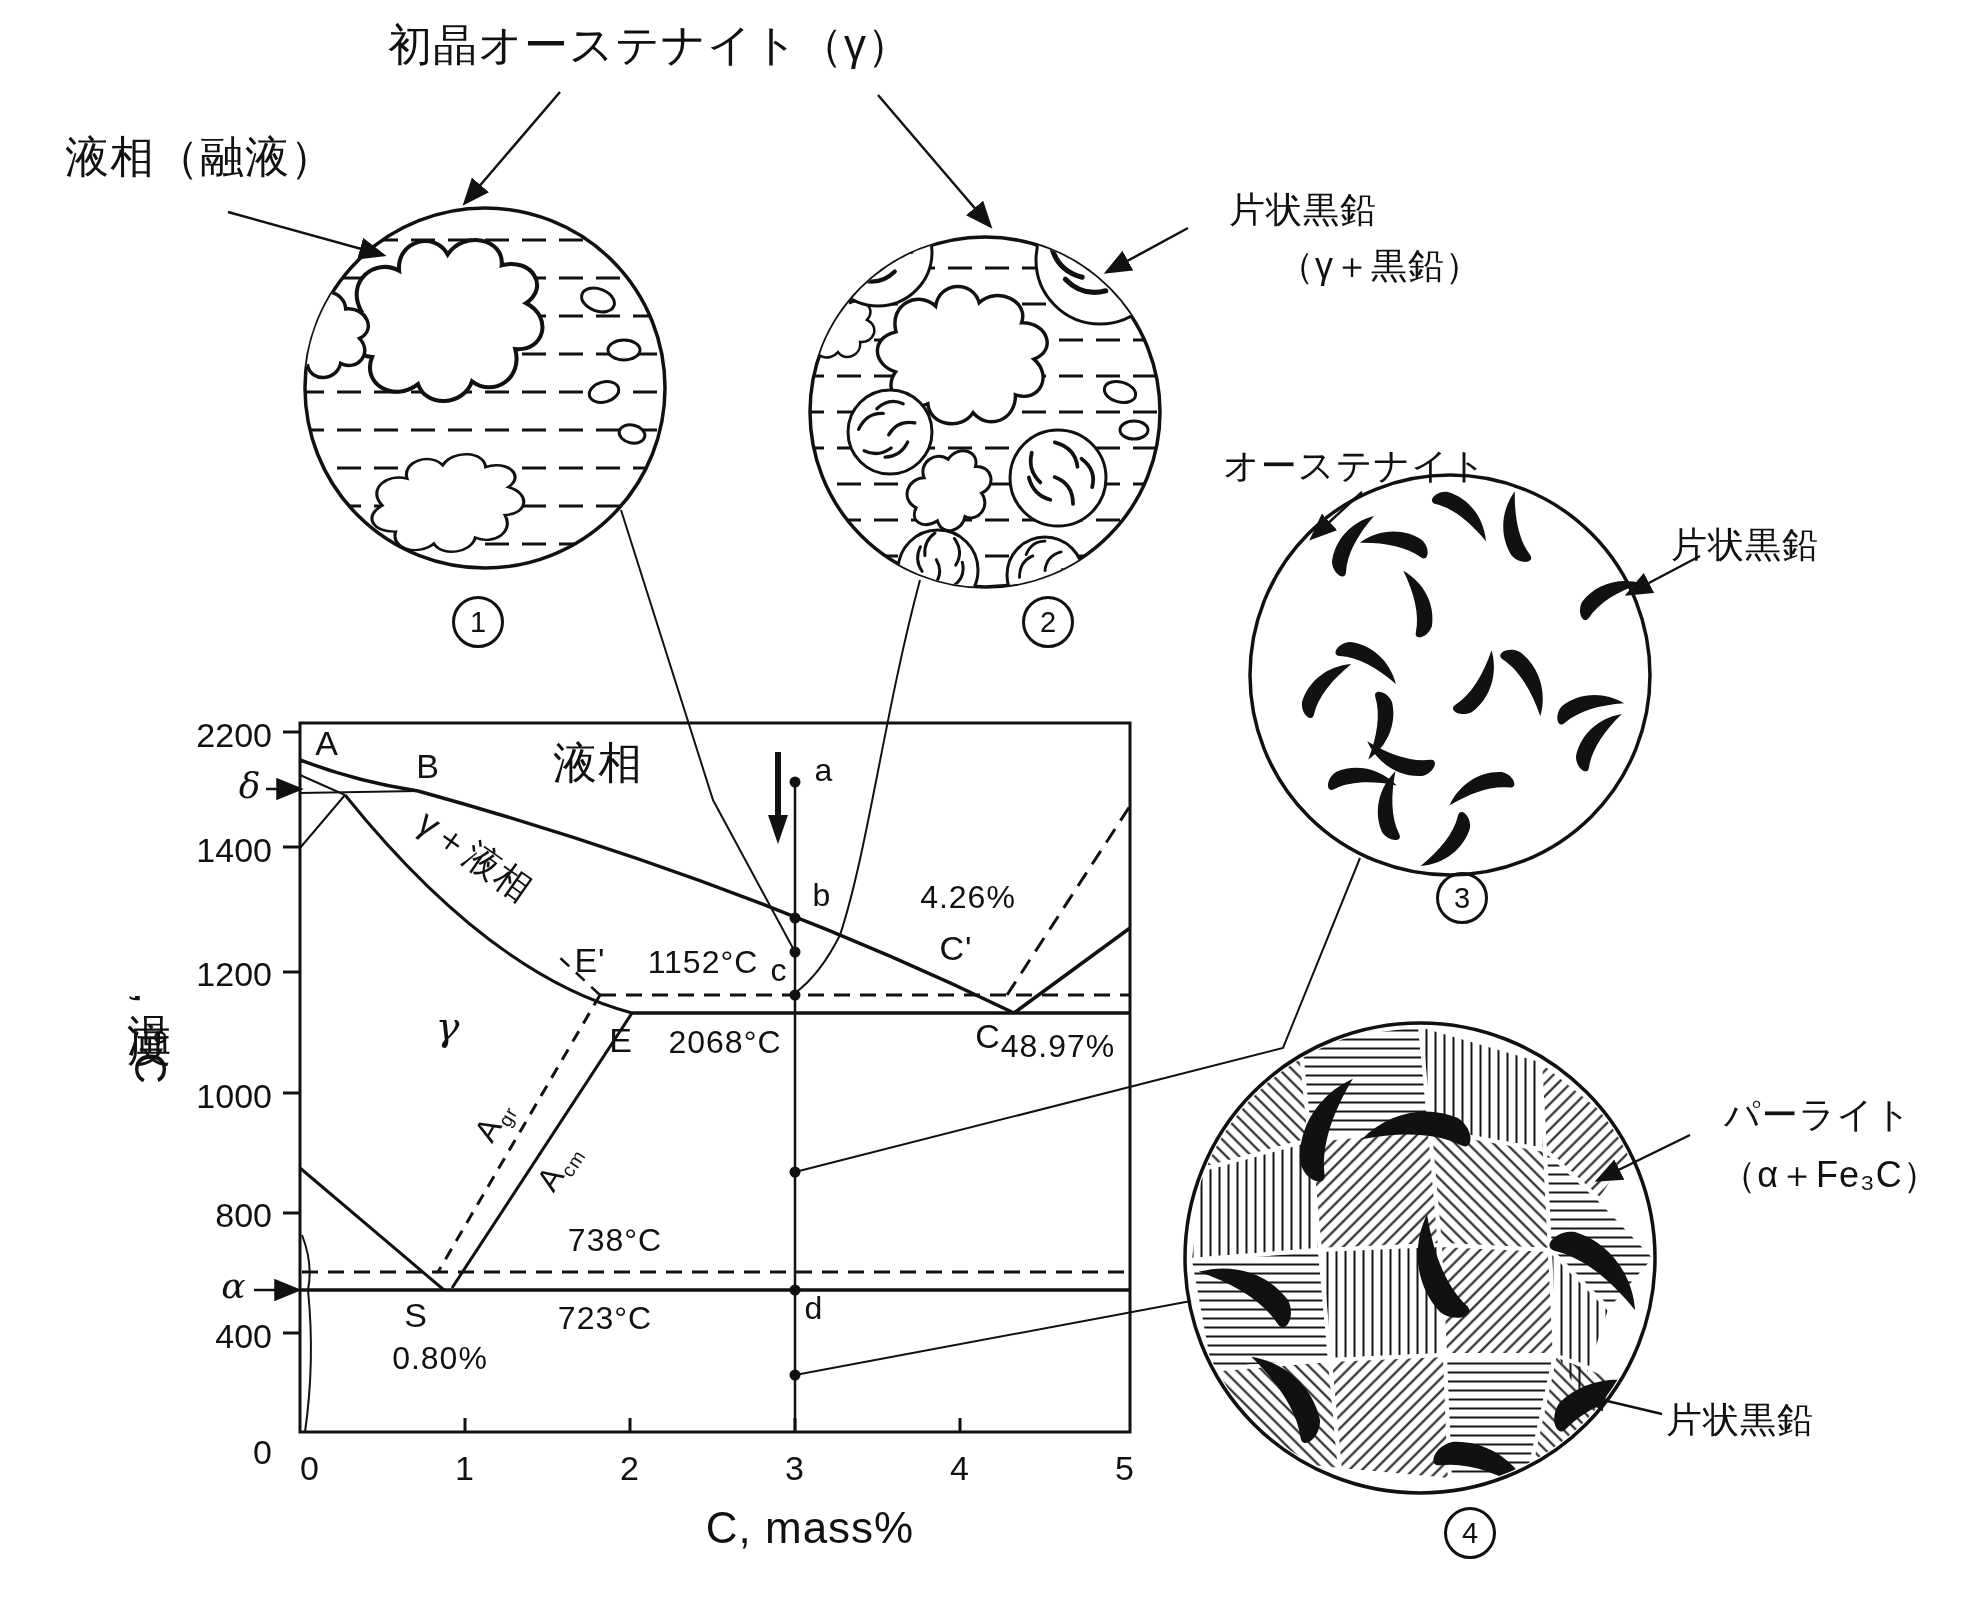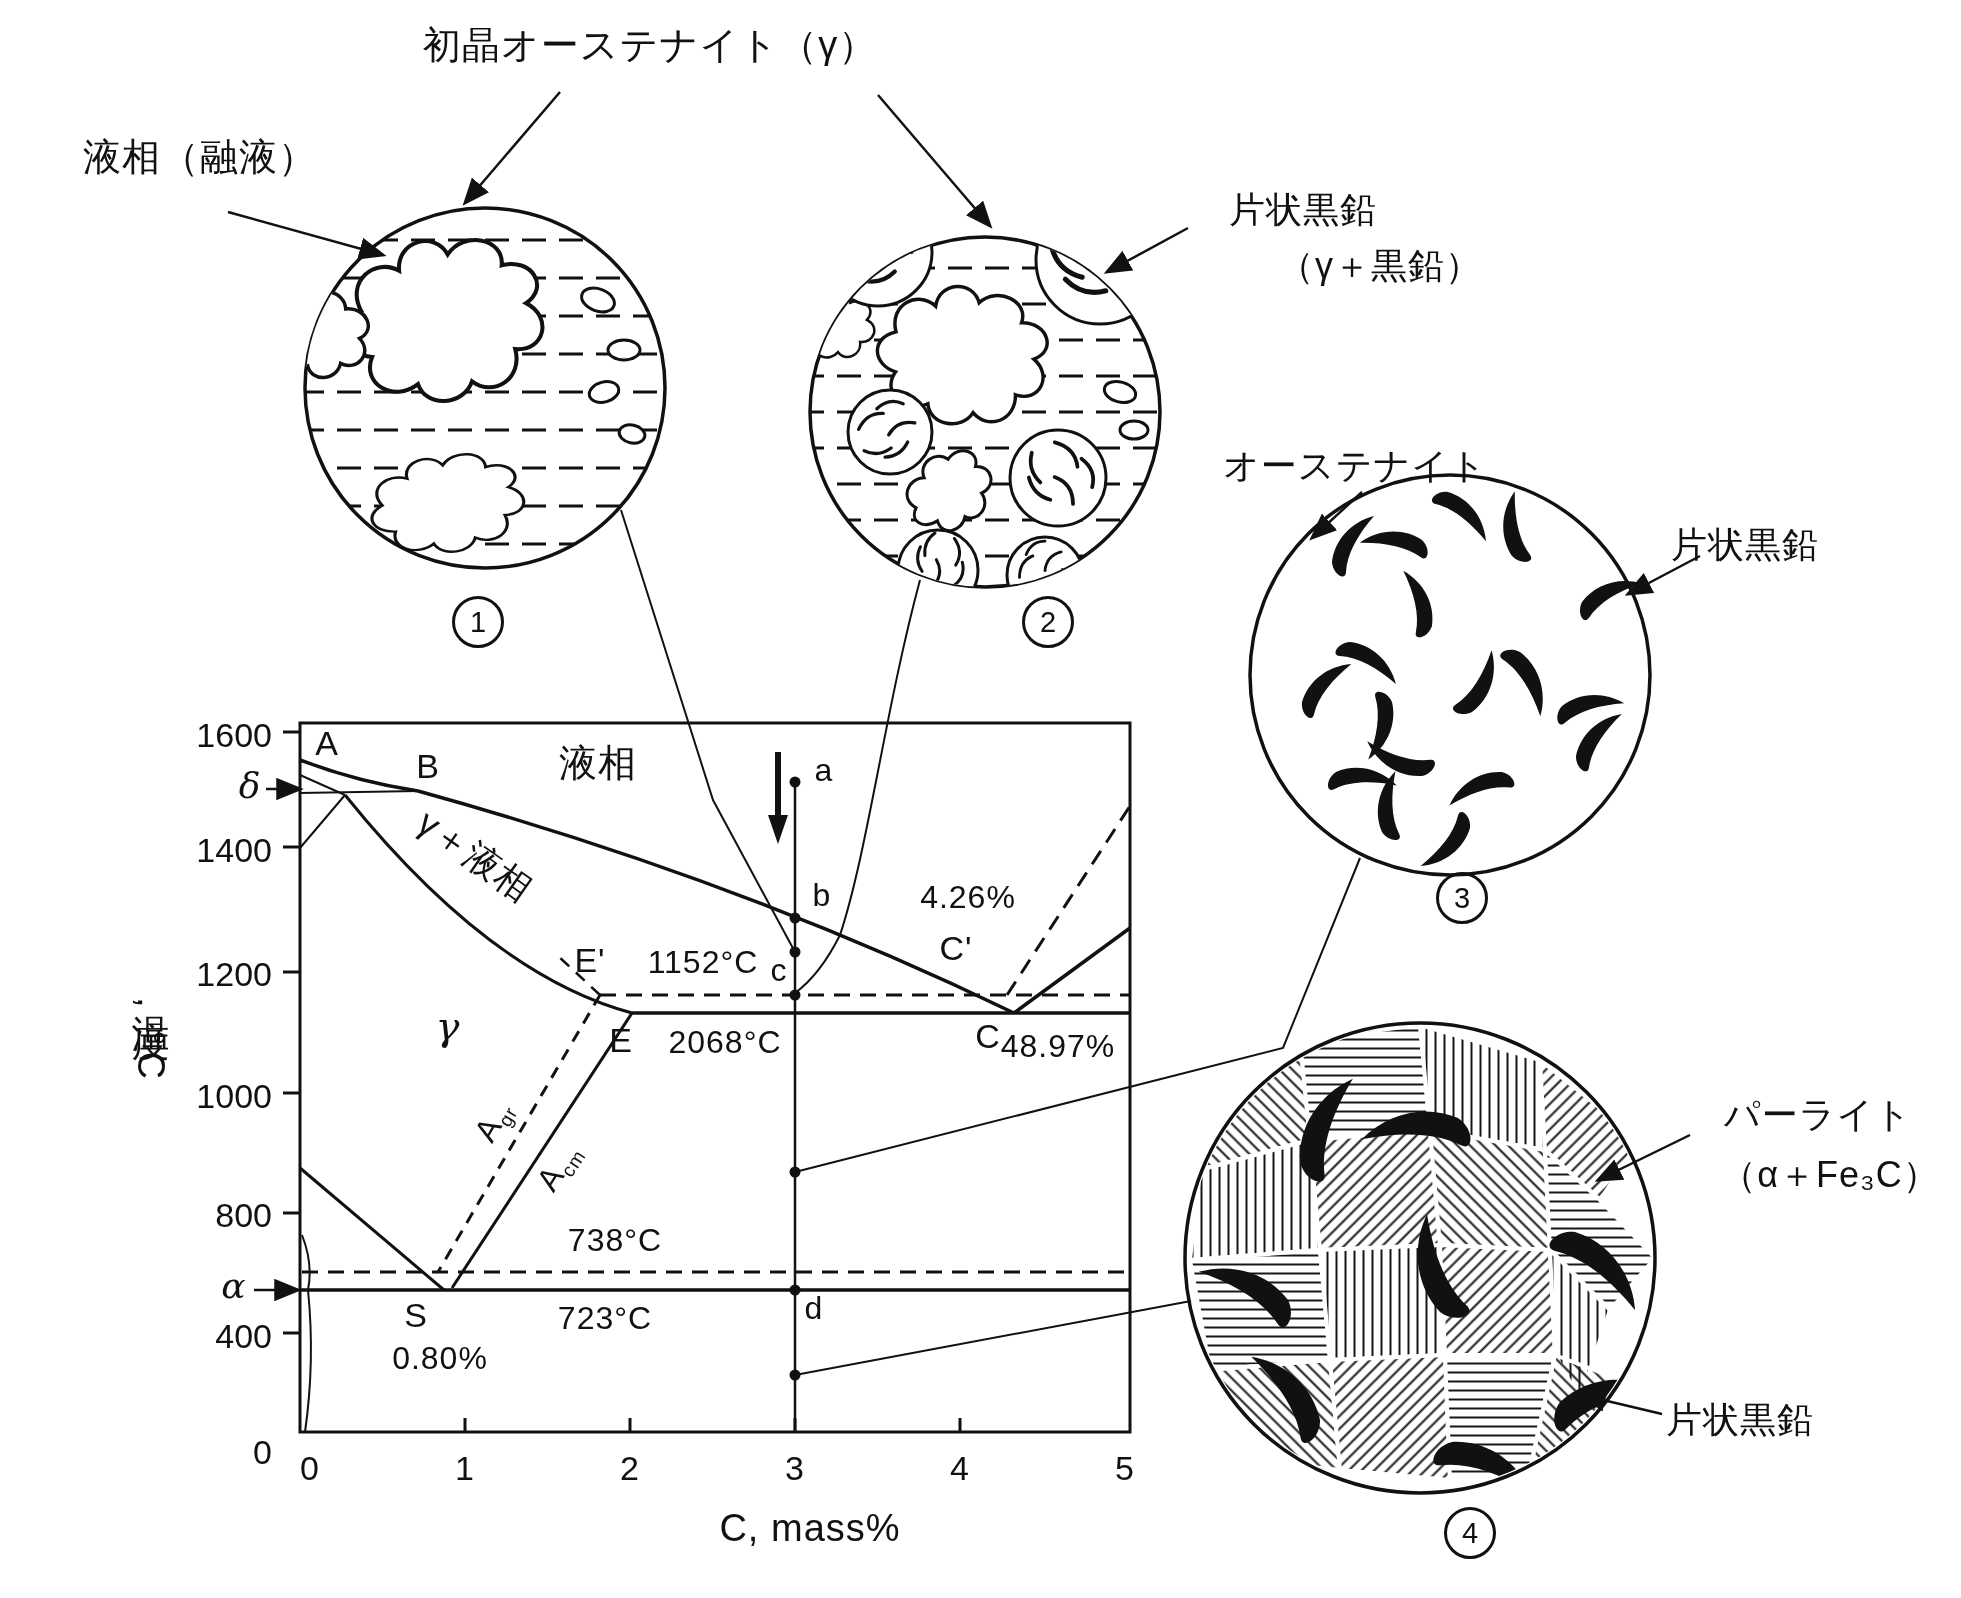--- a/index.html
+++ b/index.html
@@ -6,21 +6,21 @@
   .stage{
     position:relative;width:1961px;height:1598px;background:#fff;overflow:hidden;
     font-family:"Liberation Sans","DejaVu Sans",sans-serif;color:#111;
   }
   .stage svg{position:absolute;left:0;top:0;}
   .lbl{
     position:absolute;transform:translate(-50%,-50%);
     white-space:nowrap;color:#111;line-height:1;letter-spacing:1px;
   }
   .lblr{position:absolute;transform:translate(-100%,-50%);white-space:nowrap;line-height:1;}
-  .f40{font-size:40px}.f38{font-size:38px}.f36{font-size:36px}.f34{font-size:34px}
+  .f40{font-size:40px}.f38{font-size:44px}.f36{font-size:36px}.f34{font-size:34px}
   .f32{font-size:32px}
   .greek{font-family:"DejaVu Serif","Liberation Serif",serif;font-style:italic;}
   .sub{font-size:0.6em;vertical-align:-0.35em;}
   .vert{
     writing-mode:vertical-rl;text-orientation:mixed;
     transform:translate(-50%,-50%);letter-spacing:6px;
   }
   .badge{
     position:absolute;transform:translate(-50%,-50%);
     width:46px;height:46px;border:3px solid #111;border-radius:50%;
@@ -283,21 +283,21 @@
   <div class="badge" style="left:1462px;top:898px">
       <span>3</span>
     </div>
   <div class="badge" style="left:1470px;top:1533px">
       <span>4</span>
     </div>
 
   <div class="vert f38" style="position:absolute;left:150px;top:1035px">温度, °C</div>
   <div class="lbl f38" style="left:810px;top:1528px">C, mass%</div>
 
-  <div class="lblr f34" style="left:272px;top:735px">1600</div>
+  <div class="lblr f34" style="left:272px;top:735px">2200</div>
   <div class="lblr f34" style="left:272px;top:850px">1400</div>
   <div class="lblr f34" style="left:272px;top:974px">1200</div>
   <div class="lblr f34" style="left:272px;top:1096px">1000</div>
   <div class="lblr f34" style="left:272px;top:1215px">800</div>
   <div class="lblr f34" style="left:272px;top:1336px">400</div>
   <div class="lbl f34" style="left:263px;top:1452px">0</div>
 
   <div class="lbl f34" style="left:310px;top:1468px">0</div>
   <div class="lbl f34" style="left:465px;top:1468px">1</div>
   <div class="lbl f34" style="left:630px;top:1468px">2</div>

